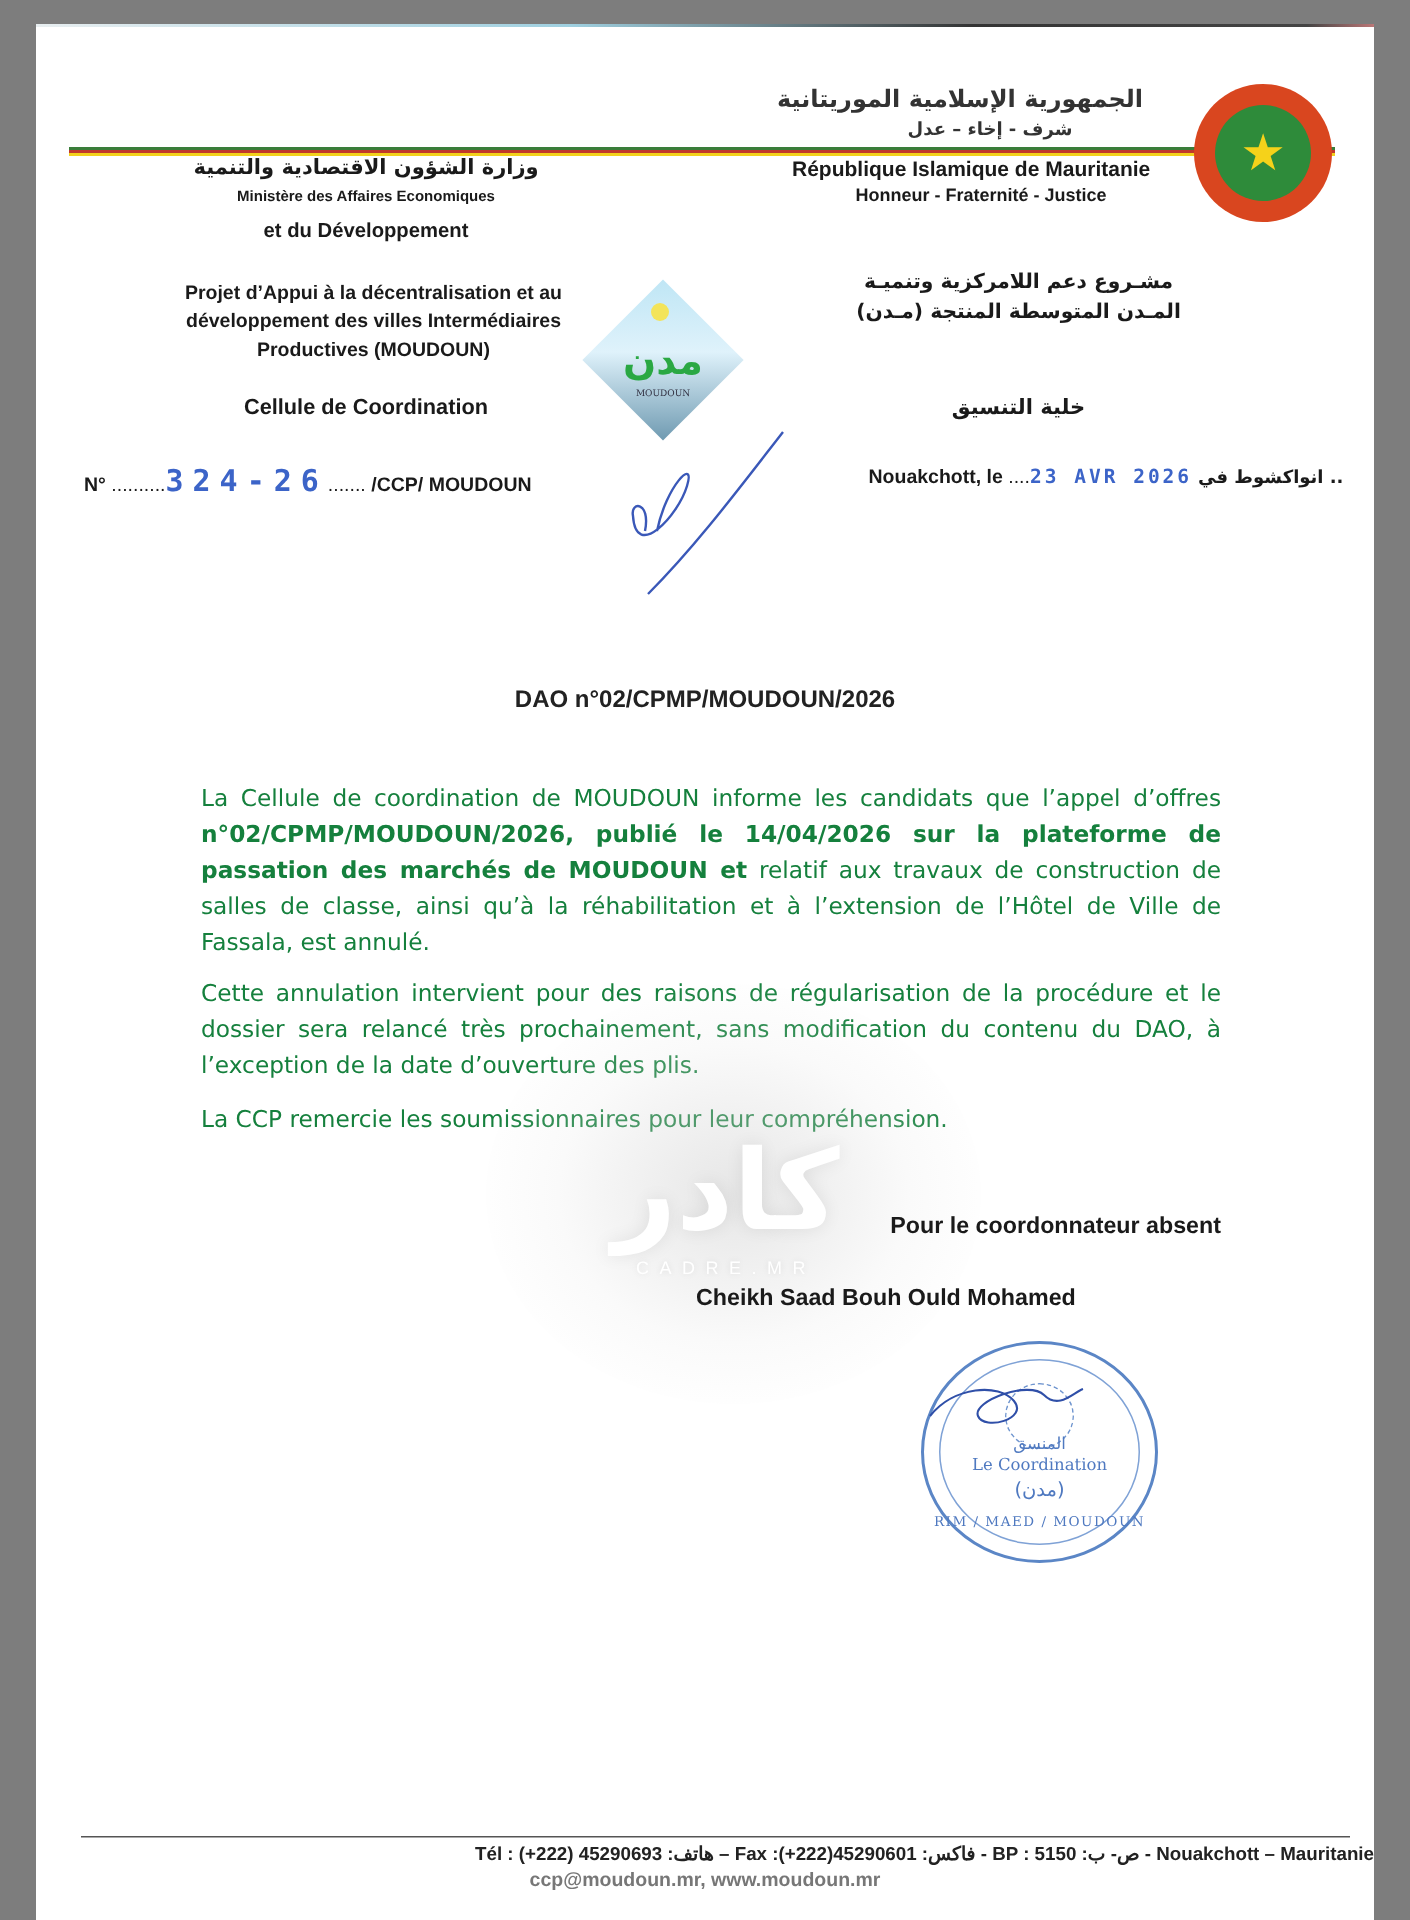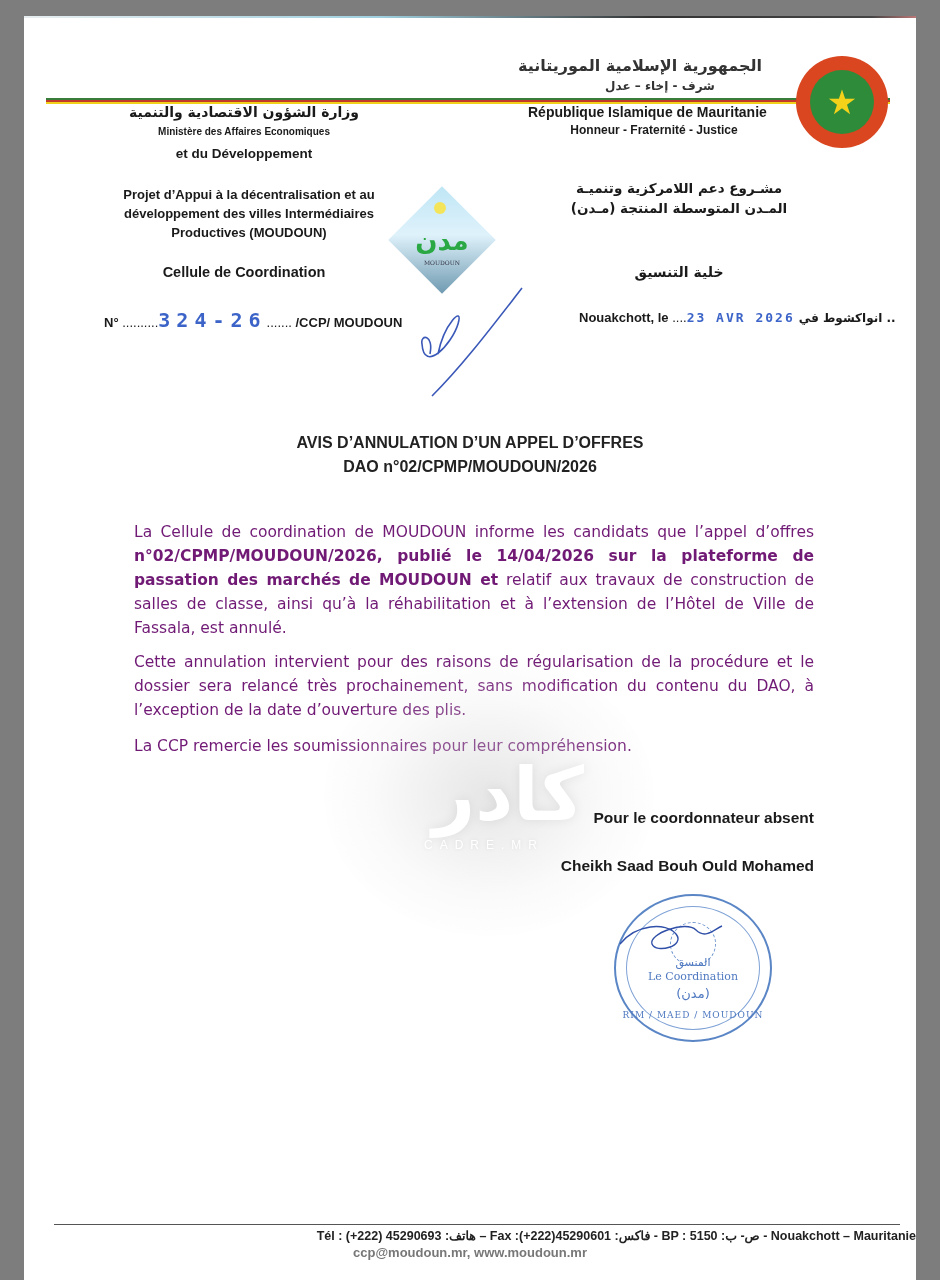--- a/index.html
+++ b/index.html
@@ -9,29 +9,29 @@
     .topline { position: absolute; left: 0; top: 0; width: 100%; height: 2px; background: linear-gradient(90deg,#e8eef0 0%,#9fd0e0 40%,#333 70%,#444 95%,#b77 100%); }
     .abs { position: absolute; }
     .flagline { position: absolute; left: 22px; top: 82px; width: 844px; height: 6px; }
     .flagline .g { height: 2px; background: #3a7d3a; }
     .flagline .r { height: 2px; background: #c0392b; }
     .flagline .y { height: 2px; background: #f2d11b; }
     .ctr { text-align: center; }
     .hdr-ar { font-family: "DejaVu Sans", sans-serif; font-weight: bold; direction: rtl; }
     .bold { font-weight: bold; }
     .blue { color: #3c64c8; font-family: "DejaVu Sans Mono", monospace; font-weight: bold; letter-spacing: 6px; }
-    .body-text { font-family: "DejaVu Sans", sans-serif; font-size: 15.5px; line-height: 24px; text-align: justify; color: #701a75; }
+    .body-text { font-family: "DejaVu Sans", sans-serif; font-size: 15.5px; line-height: 24px; text-align: justify; color: #15803d; }
     .emblem { position: absolute; left: 772px; top: 40px; width: 92px; height: 92px; border-radius: 50%; background: #d9461f; display: flex; align-items: center; justify-content: center; }
     .emblem .inner { width: 64px; height: 64px; border-radius: 50%; background: #2e8b3a; display: flex; align-items: center; justify-content: center; color: #f5d21a; font-size: 34px; line-height: 1; }
     .logo { position: absolute; left: 380px; top: 186px; width: 76px; height: 76px; transform: rotate(45deg); background: linear-gradient(135deg,#bfe6f5 0%,#dff2fb 45%,#6f9ab1 100%); overflow: hidden; }
     .logo-text { position: absolute; left: 380px; top: 210px; width: 76px; text-align: center; color: #2aa843; font-family: "DejaVu Sans", sans-serif; font-weight: bold; font-size: 26px; direction: rtl; }
     .logo-sub { position: absolute; left: 380px; top: 243px; width: 76px; text-align: center; font-family: "DejaVu Serif", serif; font-size: 6px; color: #334; }
     .logo-sun { position: absolute; left: 410px; top: 186px; width: 12px; height: 12px; border-radius: 50%; background: #f3e45a; }
     .watermark { position: absolute; left: 360px; top: 730px; width: 200px; height: 130px; }
-    .wm-ar { position: absolute; left: 0; top: 0; width: 200px; text-align: right; font-family: "DejaVu Sans", sans-serif; font-weight: bold; font-size: 74px; color: #ffffff; text-shadow: 0 0 12px rgba(0,0,0,0.08); line-height: 96px; direction: rtl; }
+    .wm-ar { position: absolute; left: 0; top: 0; width: 200px; text-align: center; font-family: "DejaVu Sans", sans-serif; font-weight: bold; font-size: 74px; color: #ffffff; text-shadow: 0 0 12px rgba(0,0,0,0.08); line-height: 96px; direction: rtl; }
     .wm-en { position: absolute; left: 0; top: 92px; width: 200px; text-align: center; font-size: 12px; letter-spacing: 7px; color: #ffffff; text-shadow: 0 0 4px rgba(0,0,0,0.1); }
     .wm-glow { position: absolute; left: 300px; top: 640px; width: 330px; height: 280px; border-radius: 50%; background: radial-gradient(ellipse at center, rgba(200,200,200,0.45) 0%, rgba(230,230,230,0.2) 50%, rgba(255,255,255,0) 75%); }
     .stamp { position: absolute; left: 590px; top: 878px; width: 158px; height: 148px; border-radius: 50%; border: 2px solid #5b86c6; }
     .stamp .ring { position: absolute; left: 10px; top: 10px; right: 10px; bottom: 10px; border-radius: 50%; border: 1px solid #7fa2d6; }
     .stamp .seal { position: absolute; left: 54px; top: 26px; width: 46px; height: 44px; border-radius: 50%; border: 1px dashed #6f95cf; }
     .stamp .t1 { position: absolute; left: 0; top: 74px; width: 100%; text-align: center; font-family: "DejaVu Serif", serif; font-size: 11px; color: #4f79c0; }
     .stamp .t2 { position: absolute; left: 0; top: 90px; width: 100%; text-align: center; font-family: "DejaVu Sans", sans-serif; font-size: 13px; color: #4f79c0; direction: rtl; }
     .stamp .t3 { position: absolute; left: 0; top: 114px; width: 100%; text-align: center; font-family: "DejaVu Serif", serif; font-size: 9px; color: #4f79c0; letter-spacing: 1px; }
     .sig { position: absolute; }
     .footline { position: absolute; left: 30px; top: 1208px; width: 846px; height: 1px; background: #555; }
@@ -73,49 +73,48 @@
 
   <div class="logo"></div>
   <div class="logo-sun"></div>
   <div class="logo-text">مدن</div>
   <div class="logo-sub">MOUDOUN</div>
 
   <div class="abs hdr-ar ctr" style="left:530px; top:164px; width:250px; font-size:13.5px;text-align:center;">مشـروع دعم اللامركزية وتنميـة</div>
   <div class="abs hdr-ar ctr" style="left:530px; top:184px; width:250px; font-size:13.5px;">المـدن المتوسطة المنتجة (مـدن)</div>
   <div class="abs hdr-ar ctr" style="left:580px; top:248px; width:150px; font-size:14px;">خلية التنسيق</div>
 
-  <div class="abs" style="left:32px; top:292px; width:360px; font-size:13px; font-weight:bold; white-space:nowrap;margin-left:48px;">
+  <div class="abs" style="left:32px; top:292px; width:360px; font-size:13px; font-weight:bold; white-space:nowrap;">
     <span>N° </span><span style="font-weight:normal;">..........</span><span class="blue" style="font-size:20px;">324-26</span><span style="font-weight:normal;">.......</span><span> /CCP/ MOUDOUN</span>
   </div>
 
   <div class="abs" style="left:555px; top:294px; width:330px; font-size:13px; font-weight:bold; white-space:nowrap;">
     <span>Nouakchott, le </span><span style="font-weight:normal;">....</span><span class="blue" style="font-size:13px; letter-spacing:2px;">23 AVR 2026</span><span class="hdr-ar" style="font-size:12px; margin-left:4px;">انواكشوط في ..</span>
   </div>
 
   <svg class="sig" style="left:380px; top:268px;" width="130" height="116">
     <path d="M118 4 C 90 40, 60 80, 28 112 M 34 70 C 40 40, 60 20, 54 40 C 48 60, 20 90, 18 60 C 16 50, 30 50, 26 70" stroke="#3a58b8" stroke-width="1.6" fill="none"></path>
   </svg>
 
-  <div class="abs bold ctr" style="left:0; top:418px; width:892px; font-size:16px; color:#222;">AVIS D’ANNULATION D’UN APPEL D’OFFRES</div>
   <div class="abs bold ctr" style="left:0; top:442px; width:892px; font-size:16px; color:#222;">DAO n°02/CPMP/MOUDOUN/2026</div>
 
   <div class="abs body-text" style="left:110px; top:504px; width:680px;">
     <span>La Cellule de coordination de MOUDOUN informe les candidats que l’appel d’offres </span><strong>n°02/CPMP/MOUDOUN/2026, publié le 14/04/2026 sur la plateforme de passation des marchés de MOUDOUN et</strong><span> relatif aux travaux de construction de salles de classe, ainsi qu’à la réhabilitation et à l’extension de l’Hôtel de Ville de Fassala, est annulé.</span>
   </div>
   <div class="abs body-text" style="left:110px; top:634px; width:680px;">Cette annulation intervient pour des raisons de régularisation de la procédure  et le dossier sera relancé très prochainement, sans modification du contenu du DAO, à l’exception de la date d’ouverture des plis.</div>
   <div class="abs body-text" style="left:110px; top:718px; width:680px;">La CCP remercie les soumissionnaires pour leur compréhension.</div>
 
   <div class="wm-glow"></div>
   <div class="watermark">
     <div class="wm-ar">كادر</div>
     <div class="wm-en">CADRE.MR</div>
   </div>
 
   <div class="abs bold" style="left:440px; top:793px; width:350px; text-align:right; font-size:15.5px;">Pour le coordonnateur absent</div>
-  <div class="abs bold" style="left:440px; top:841px; width:350px; text-align:right; font-size:15.5px;">Cheikh Saad Bouh Ould Mohamed</div>
+  <div class="abs bold" style="left:440px; top:841px; width:350px; font-size:15.5px;">Cheikh Saad Bouh Ould Mohamed</div>
 
   <div class="stamp">
     <div class="ring"></div>
     <div class="seal"></div>
     <div class="t2" style="top:60px; font-size:11px;">المنسق</div>
     <div class="t1">Le Coordination</div>
     <div class="t2">(مدن)</div>
     <div class="t3">RIM / MAED / MOUDOUN</div>
   </div>
   <svg class="sig" style="left:592px; top:898px;" width="110" height="50">

